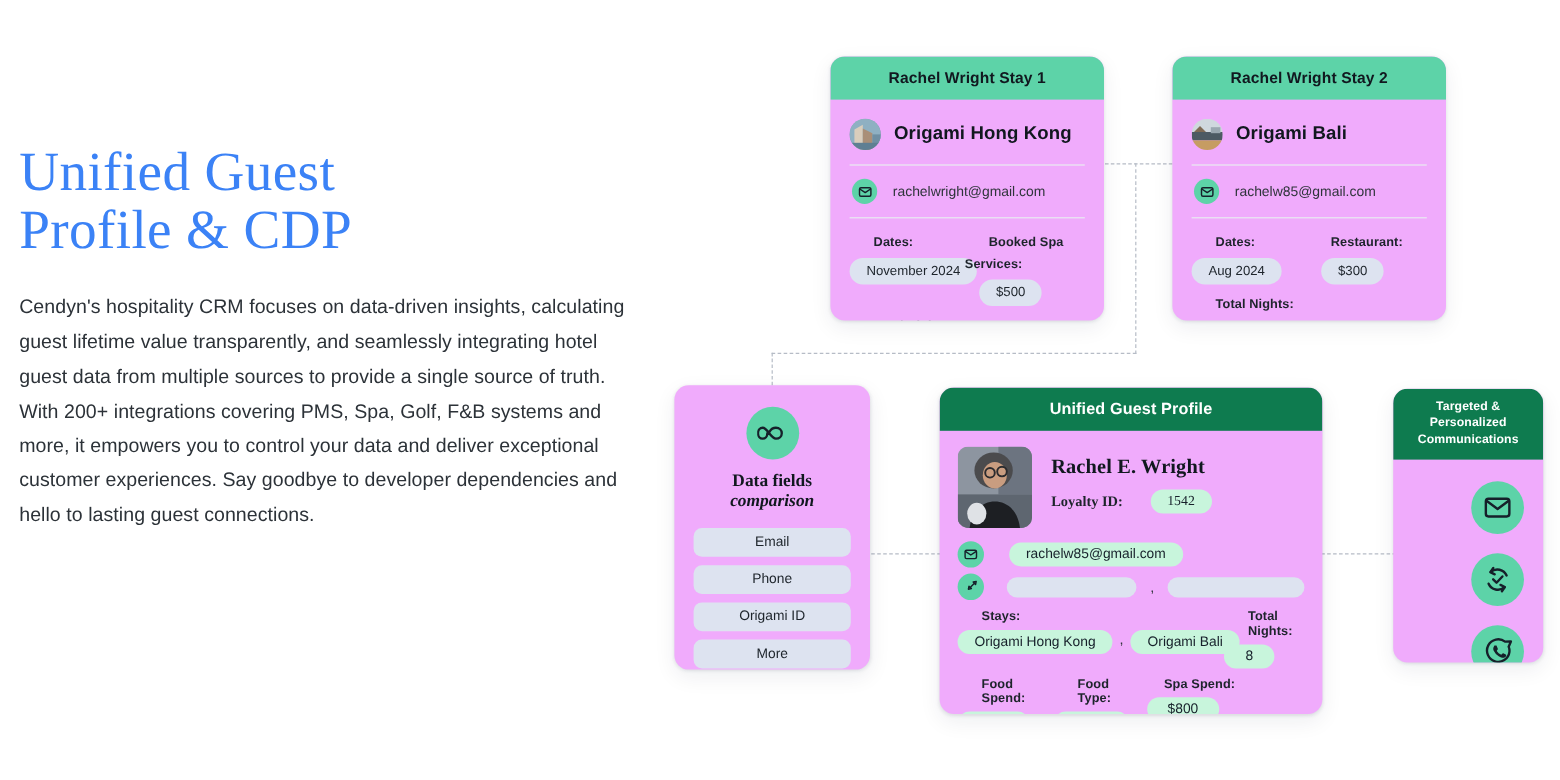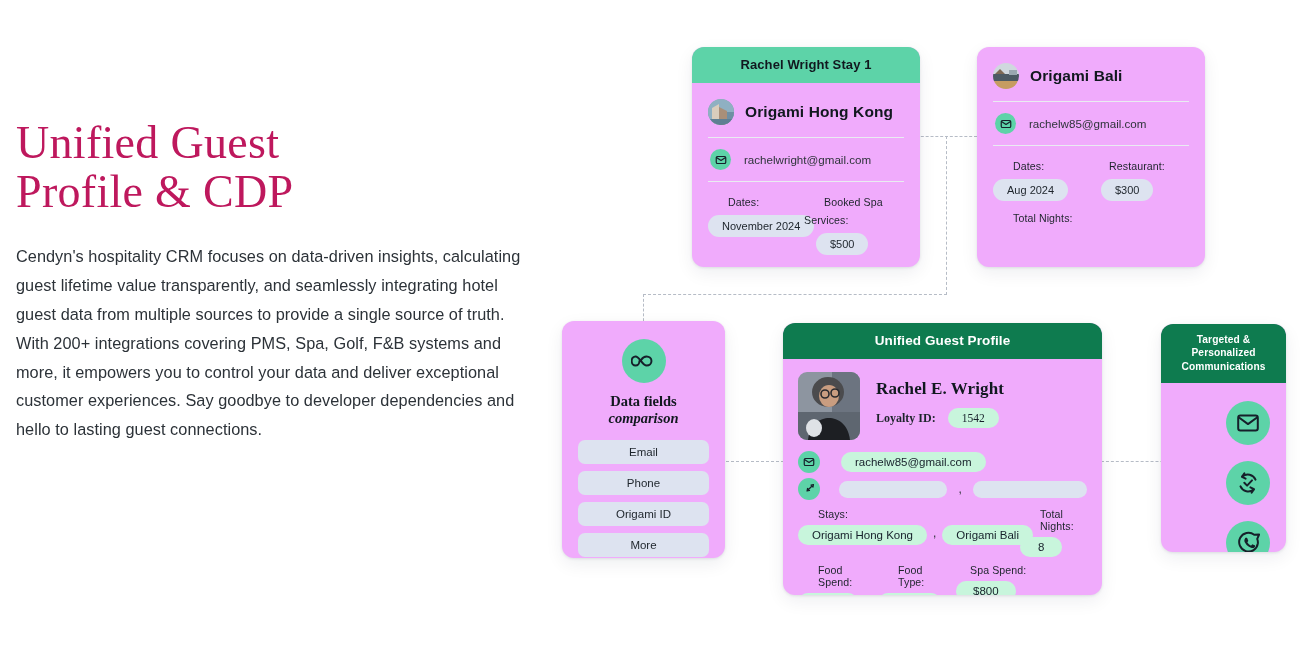--- a/index.html
+++ b/index.html
@@ -11,21 +11,21 @@
   }
   .stage { position: relative; width: 1300px; height: 650px; }
 
   
   .copy { position: absolute; left: 16px; top: 118px; width: 520px; }
   .headline {
     font-family: "Liberation Serif", serif;
     font-size: 46px;
     line-height: 1.07;
     letter-spacing: 0.3px;
-    color: #be185d;
+    color: #3b82f6;
     font-weight: 400;
     white-space: pre-line;
   }
   .body-copy {
     margin-top: 26px;
     font-size: 16.3px;
     line-height: 28.8px;
     color: #2c3238;
     letter-spacing: 0.05px;
   }
@@ -49,21 +49,21 @@
   
   .stay { width: 228px; height: 220px; }
   .stay .card-head { font-size: 13px; padding: 10px 0 11px; }
   .stay-body { padding: 12px 16px 0; }
   .hotel-row { display: flex; align-items: center; gap: 11px; padding: 4px 0 12px; }
   .hotel-name { font-size: 15.5px; font-weight: bold; color: #11181f; letter-spacing: .1px; }
   .hsep { height: 1px; background: #e9ecf1; }
   .mail-row { display: flex; align-items: center; gap: 13px; padding: 11px 0 11px 2px; }
   .mail-row .email-text { font-size: 11.6px; color: #2e343a; }
   .grid-labels { display: flex; padding-top: 10px; }
-  .lbl { font-size: 10.6px; font-weight: normal; color: #1d242b; letter-spacing: .1px; padding-left: 20px; }
+  .lbl { font-size: 10.6px; font-weight: bold; color: #1d242b; letter-spacing: .1px; padding-left: 20px; }
   .pill {
     display: inline-flex; align-items: center; justify-content: center;
     background: #dde3f0; color: #1d242b;
     border-radius: 999px; font-size: 11px;
     padding: 5px 14px; margin-top: 5px;
     white-space: nowrap;
   }
 
   
   .thumb { border-radius: 50%; overflow: hidden; flex: none; }
@@ -91,21 +91,21 @@
     font-size: 11.5px; color: #1d242b;
     padding: 6px 0; text-align: center;
   }
 
   
   #unified-card { left: 783px; top: 323px; width: 319px; height: 272px; }
   #unified-card .card-head { font-size: 13.5px; padding: 10px 0 11px; }
   .up-body { padding: 13px 15px 0; }
   .up-top { display: flex; gap: 16px; font-family: Liberation Serif, serif; }
   .up-name { font-size: 17px; font-weight: bold; color: #11181f; letter-spacing: .1px; }
-  .up-loyal { display: flex; align-items: center; gap: 12px; margin-top: 9px; }
+  .up-loyal { display: flex; align-items: center; gap: 23px; margin-top: 9px; }
   .up-loyal .lbl2 { font-size: 12px; font-weight: bold; color: #1d242b; }
   .gpill {
     display: inline-flex; align-items: center; justify-content: center;
     background: #c8f5dc; color: #16202a;
     border-radius: 999px; font-size: 11.5px;
     padding: 4px 14px; white-space: nowrap;
   }
   .gpill.blank { background: #dde3f0; }
   .contact { margin-top: 11px; }
   .contact-row { display: flex; align-items: center; gap: 11px; margin-bottom: 5px; }
@@ -189,20 +189,21 @@
         </div>
       </div>
       <div style="padding-top:7px;">
         <span class="lbl">Total Nights:</span><br>
         
       </div>
     </div>
   </div>
 
   <div class="card stay" id="stay2-card" style="left:977px; top:47px;">
+    <div class="card-head head-mint">Rachel Wright Stay 2</div>
     <div class="stay-body">
       <div class="hotel-row">
         <span class="thumb" style="width:26px;height:26px;">
           <svg width="26" height="26" viewBox="0 0 26 26" aria-hidden="true">
             <rect x="0" y="0" width="26" height="11" fill="#cfd8de"></rect>
             <rect x="0" y="11" width="26" height="7" fill="#4c5a63"></rect>
             <rect x="0" y="18" width="26" height="8" fill="#c69c62"></rect>
             <polygon points="2,11 7,6 12,11" fill="#7e6a55"></polygon>
             <rect x="16" y="7" width="8" height="5" fill="#9aa7b0"></rect>
           </svg>

